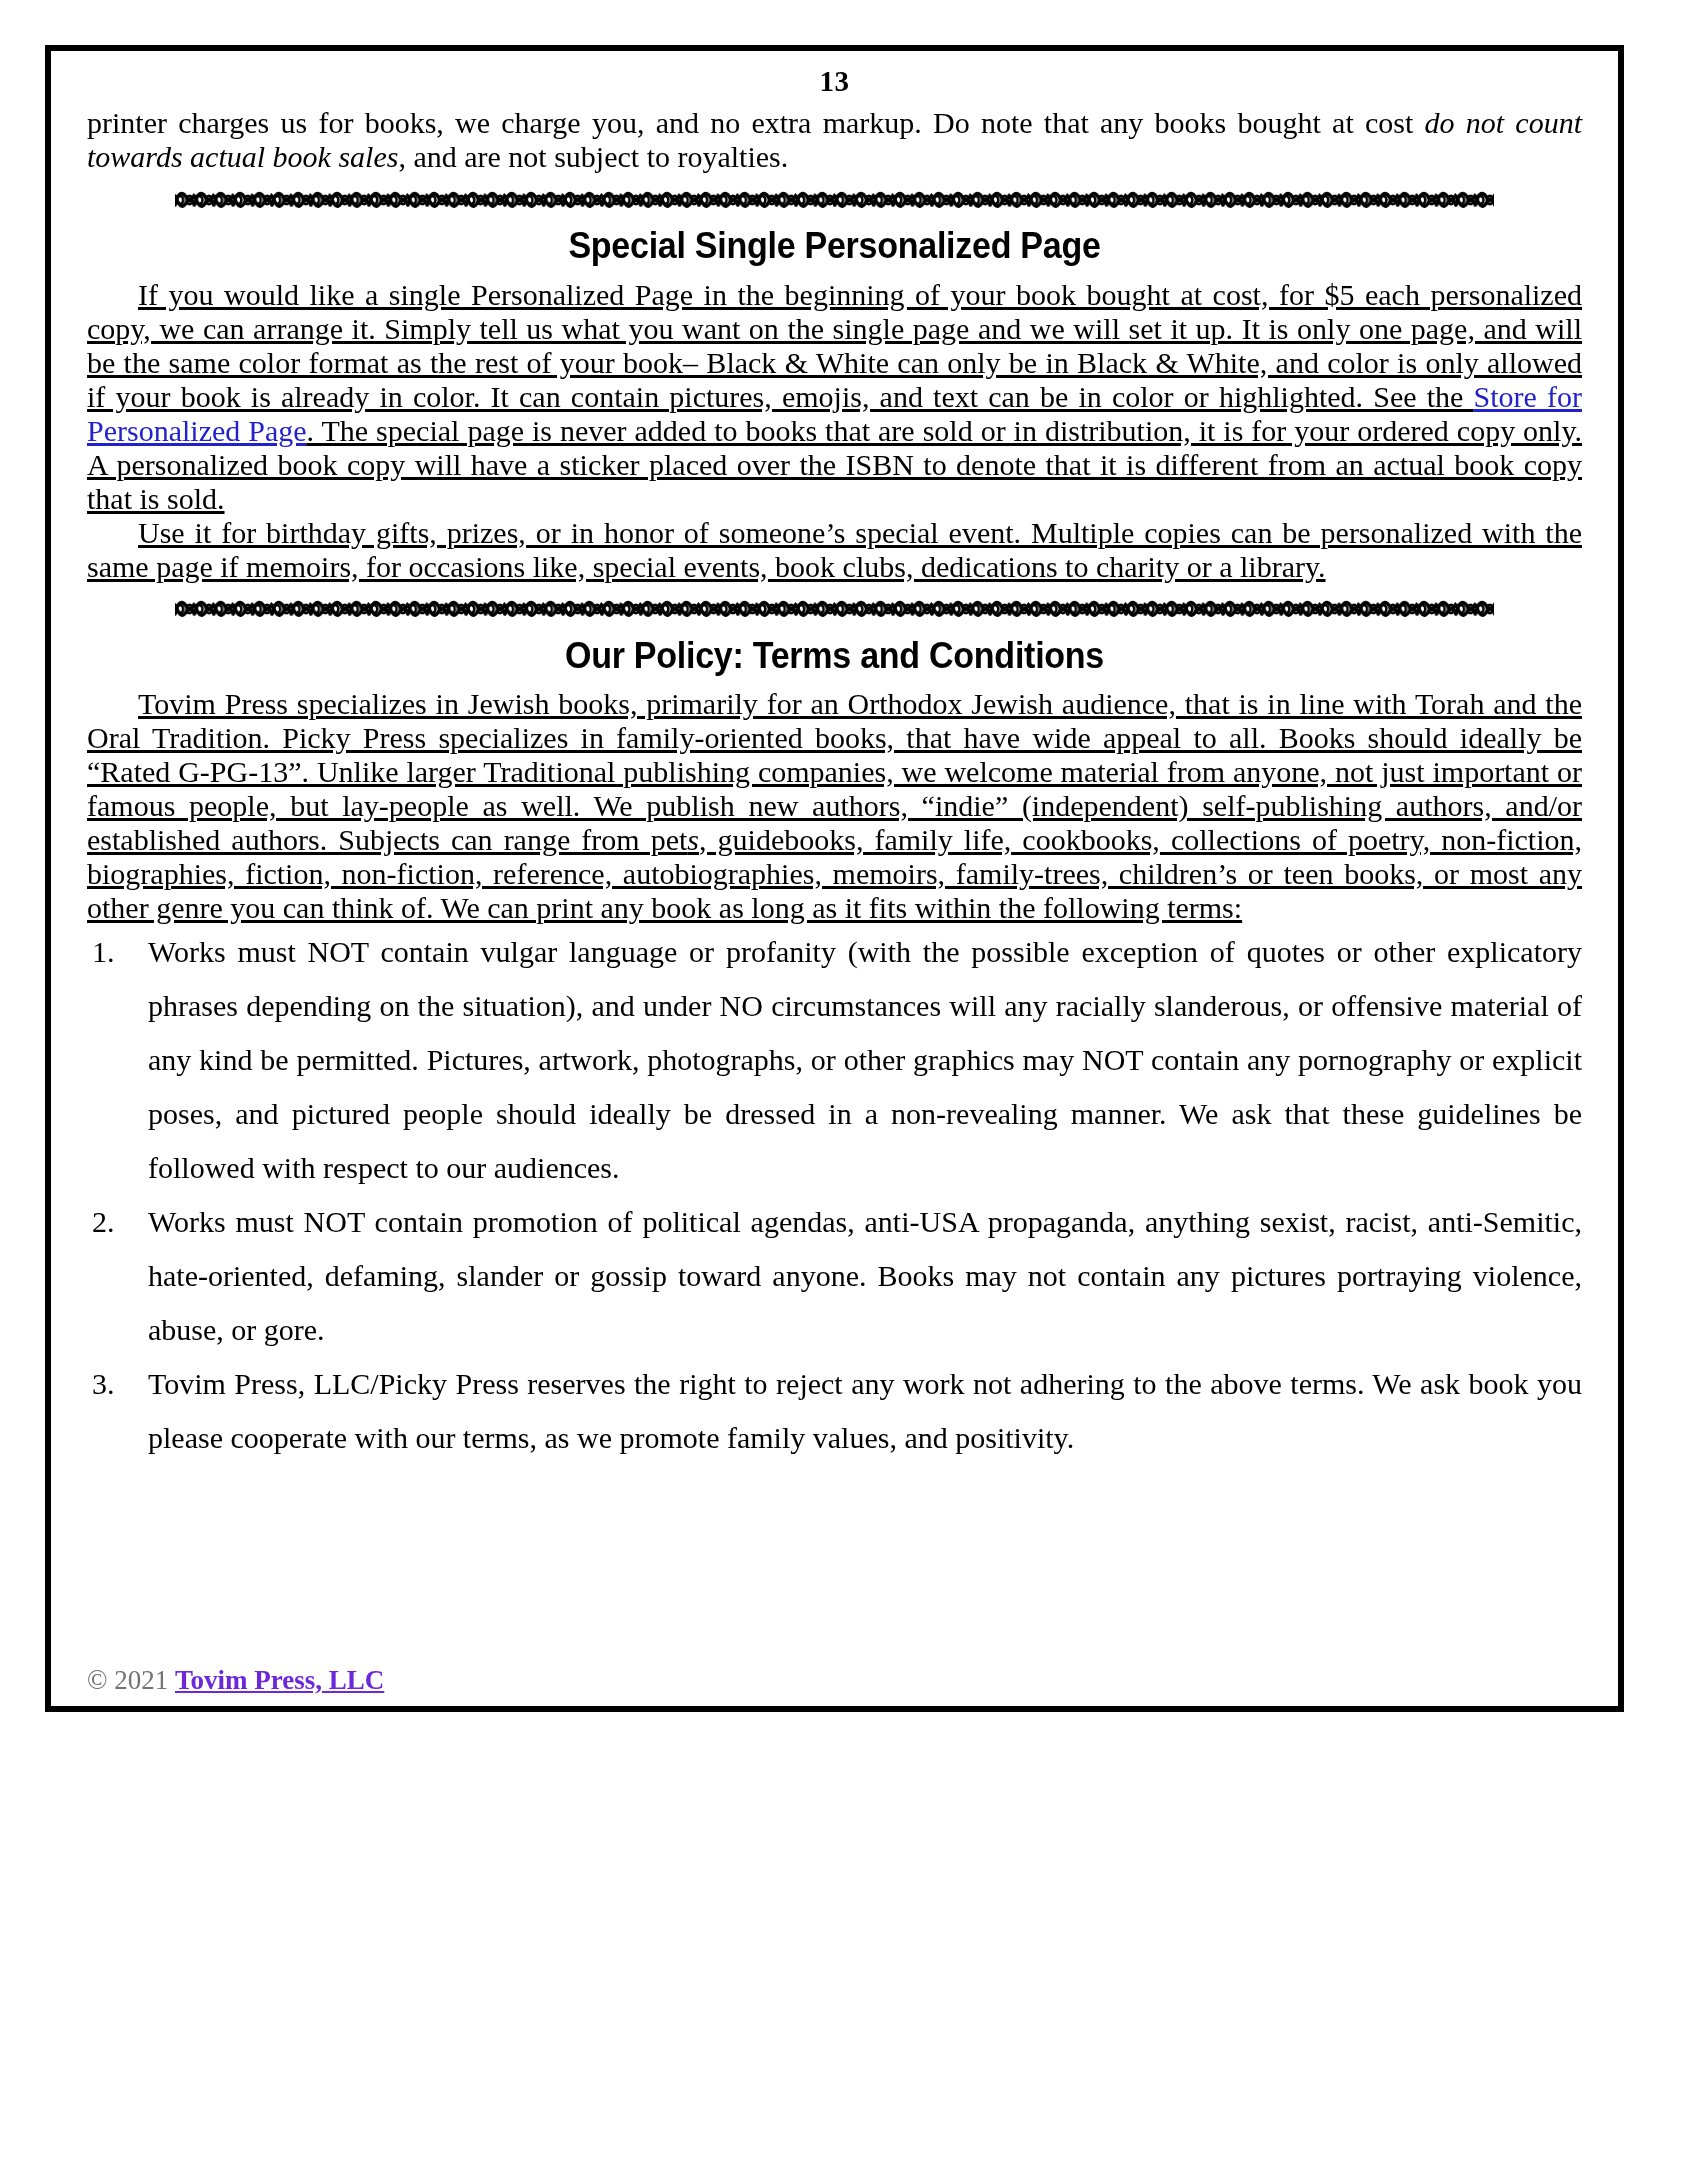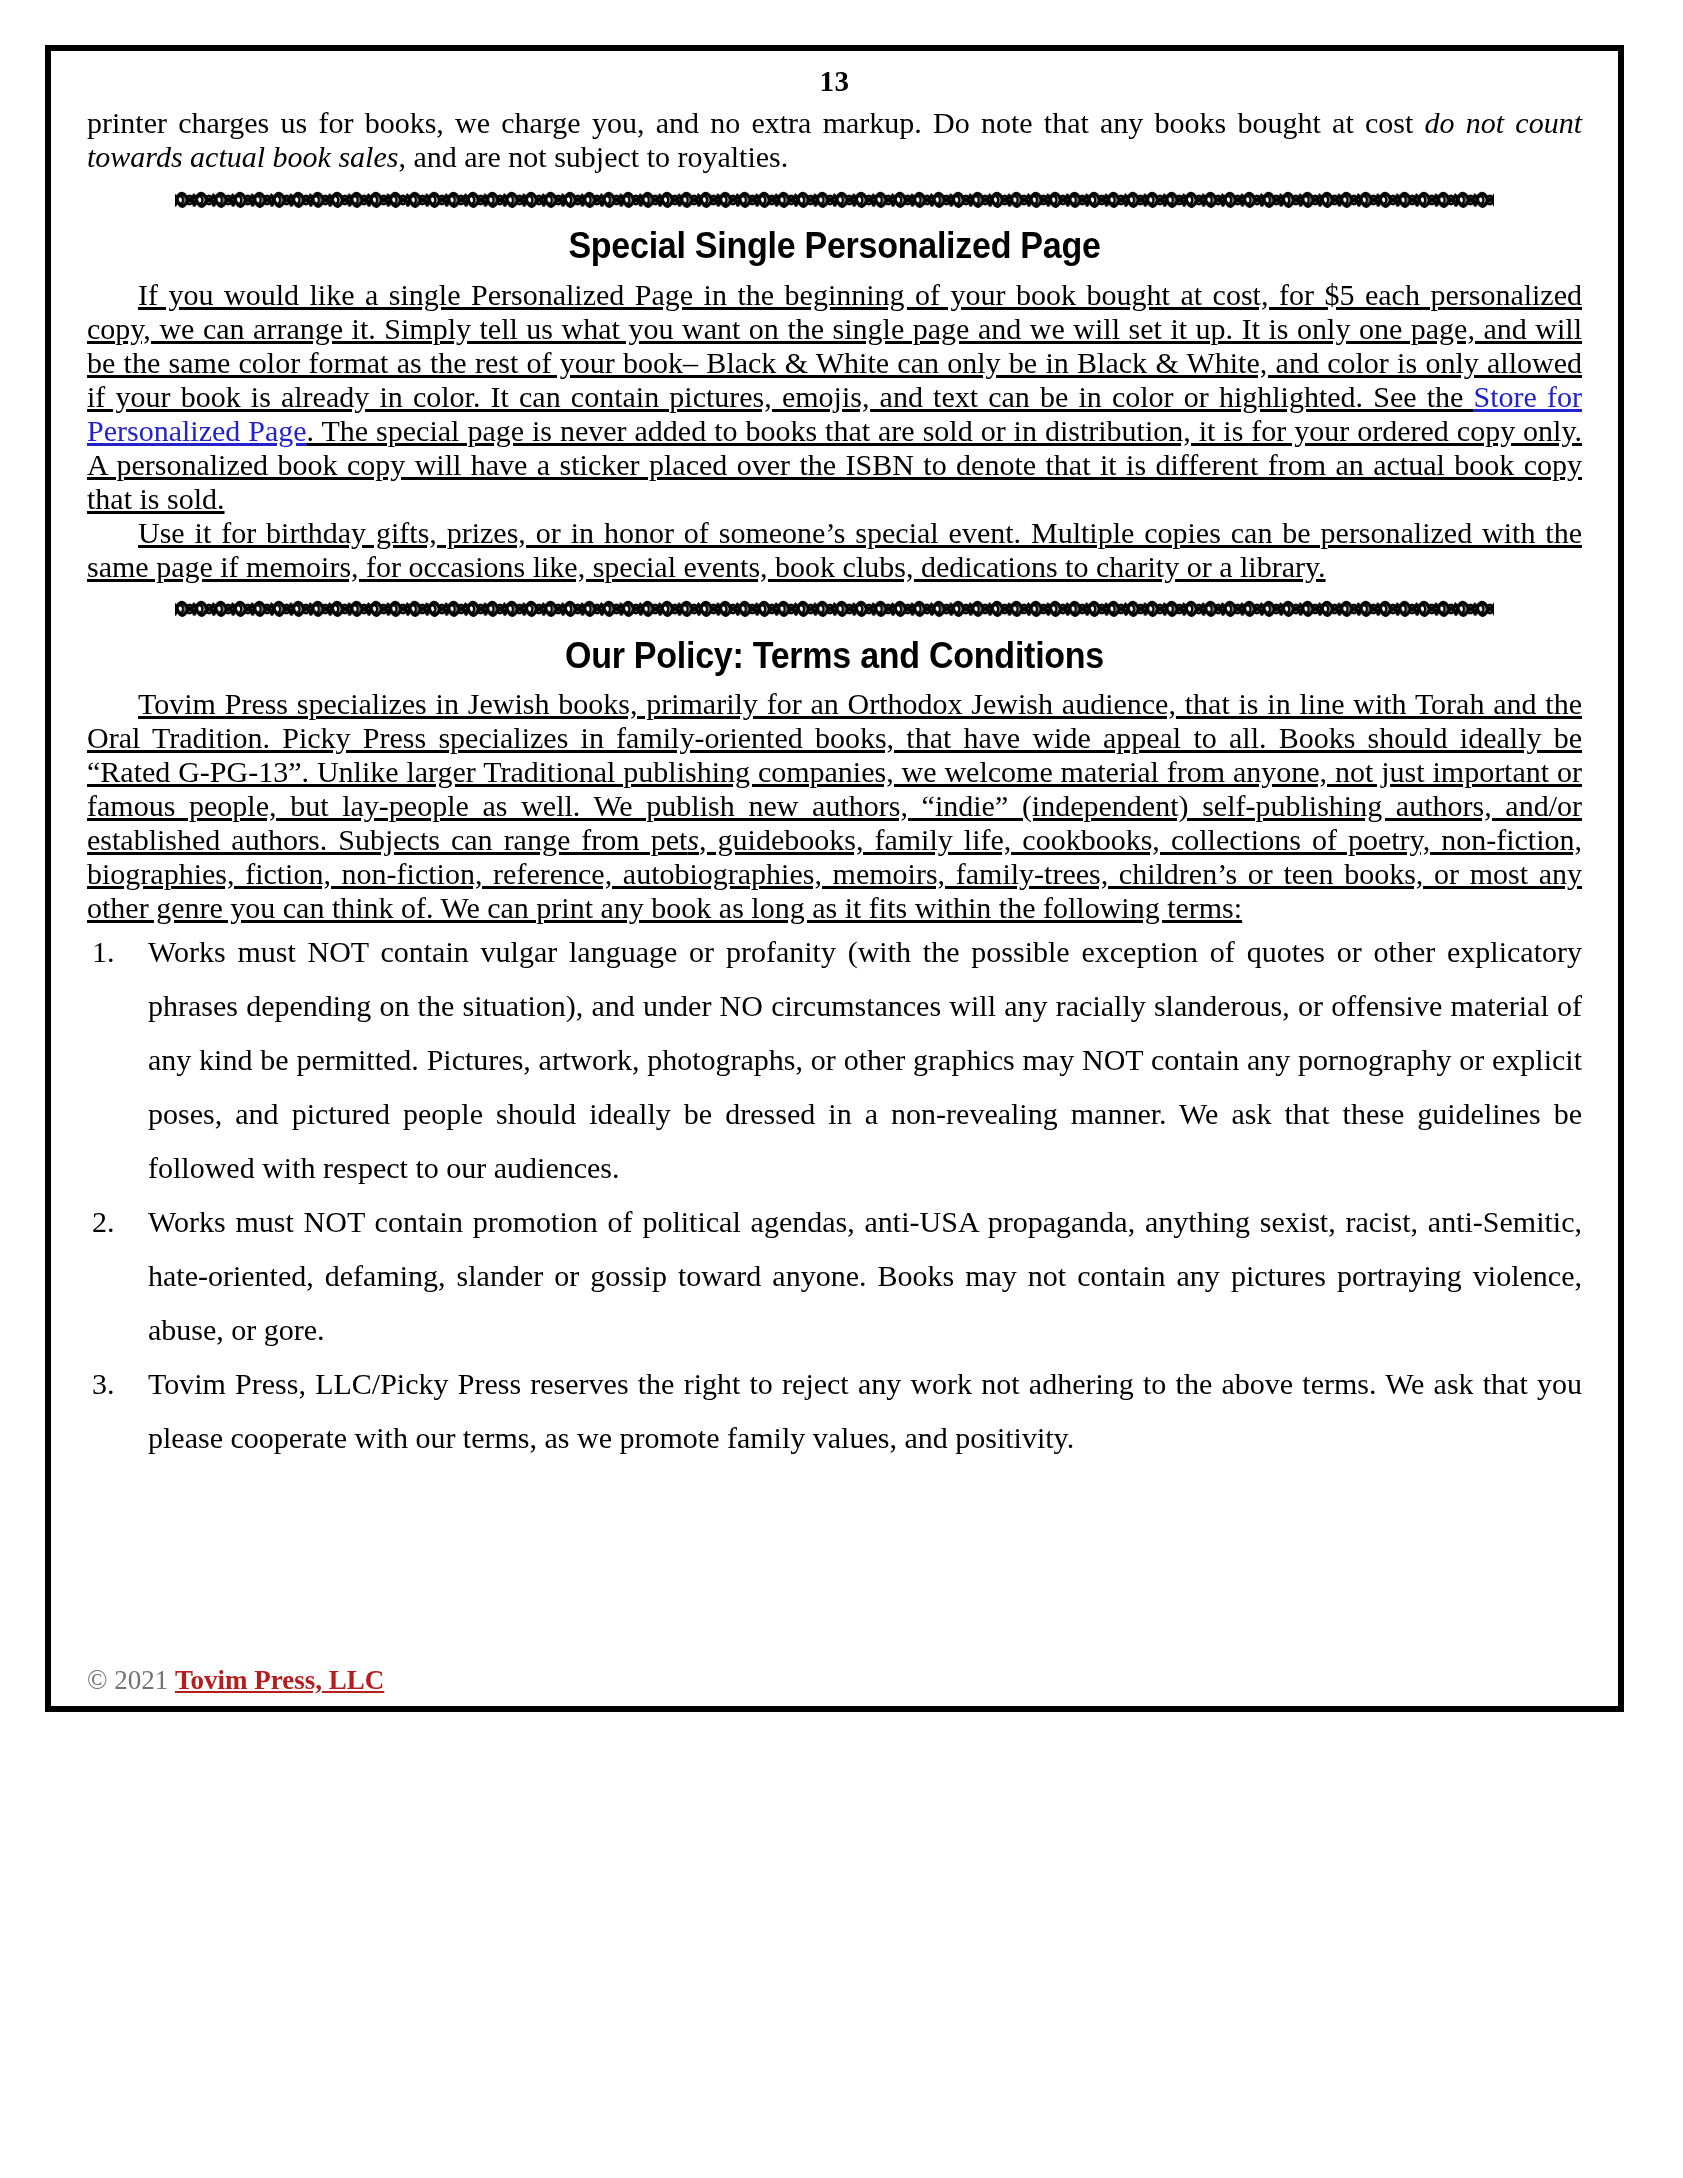--- a/index.html
+++ b/index.html
@@ -127,21 +127,21 @@
     left: 36px;
     bottom: 10px;
     font-size: 27px;
     line-height: 1.2;
     white-space: nowrap;
   }
   .footer .copy {
     color: #737373;
   }
   .footer .footer-link {
-    color: #b91c1c;
+    color: #6d28d9;
     font-weight: bold;
     text-decoration: underline;
   }
 </style>
 </head>
 <body>
 
 <div class="page-sheet">
   <div class="page-inner">
 
@@ -183,21 +183,21 @@
       <li>
         <span class="num">1.</span>
         <span>Works must NOT contain vulgar language or profanity (with the possible exception of quotes or other explicatory phrases depending on the situation), and under NO circumstances will any racially slanderous, or offensive material of any kind be permitted. Pictures, artwork, photographs, or other graphics may NOT contain any pornography or explicit poses, and pictured people should ideally be dressed in a non-revealing manner. We ask that these guidelines be followed with respect to our audiences.</span>
       </li>
       <li>
         <span class="num">2.</span>
         <span>Works must NOT contain promotion of political agendas, anti-USA propaganda, anything sexist, racist, anti-Semitic, hate-oriented, defaming, slander or gossip toward anyone. Books may not contain any pictures portraying violence, abuse, or gore.</span>
       </li>
       <li>
         <span class="num">3.</span>
-        <span>Tovim Press, LLC/Picky Press reserves the right to reject any work not adhering to the above terms. We ask that you please cooperate with our terms, as we promote family values, and positivity.</span>
+        <span>Tovim Press, LLC/Picky Press reserves the right to reject any work not adhering to the above terms. We ask book you please cooperate with our terms, as we promote family values, and positivity.</span>
       </li>
     </ol>
 
     <div class="footer">
       <span class="copy">© 2021 </span><a href="#" class="footer-link">Tovim Press, LLC</a>
     </div>
 
   </div>
 </div>
 

